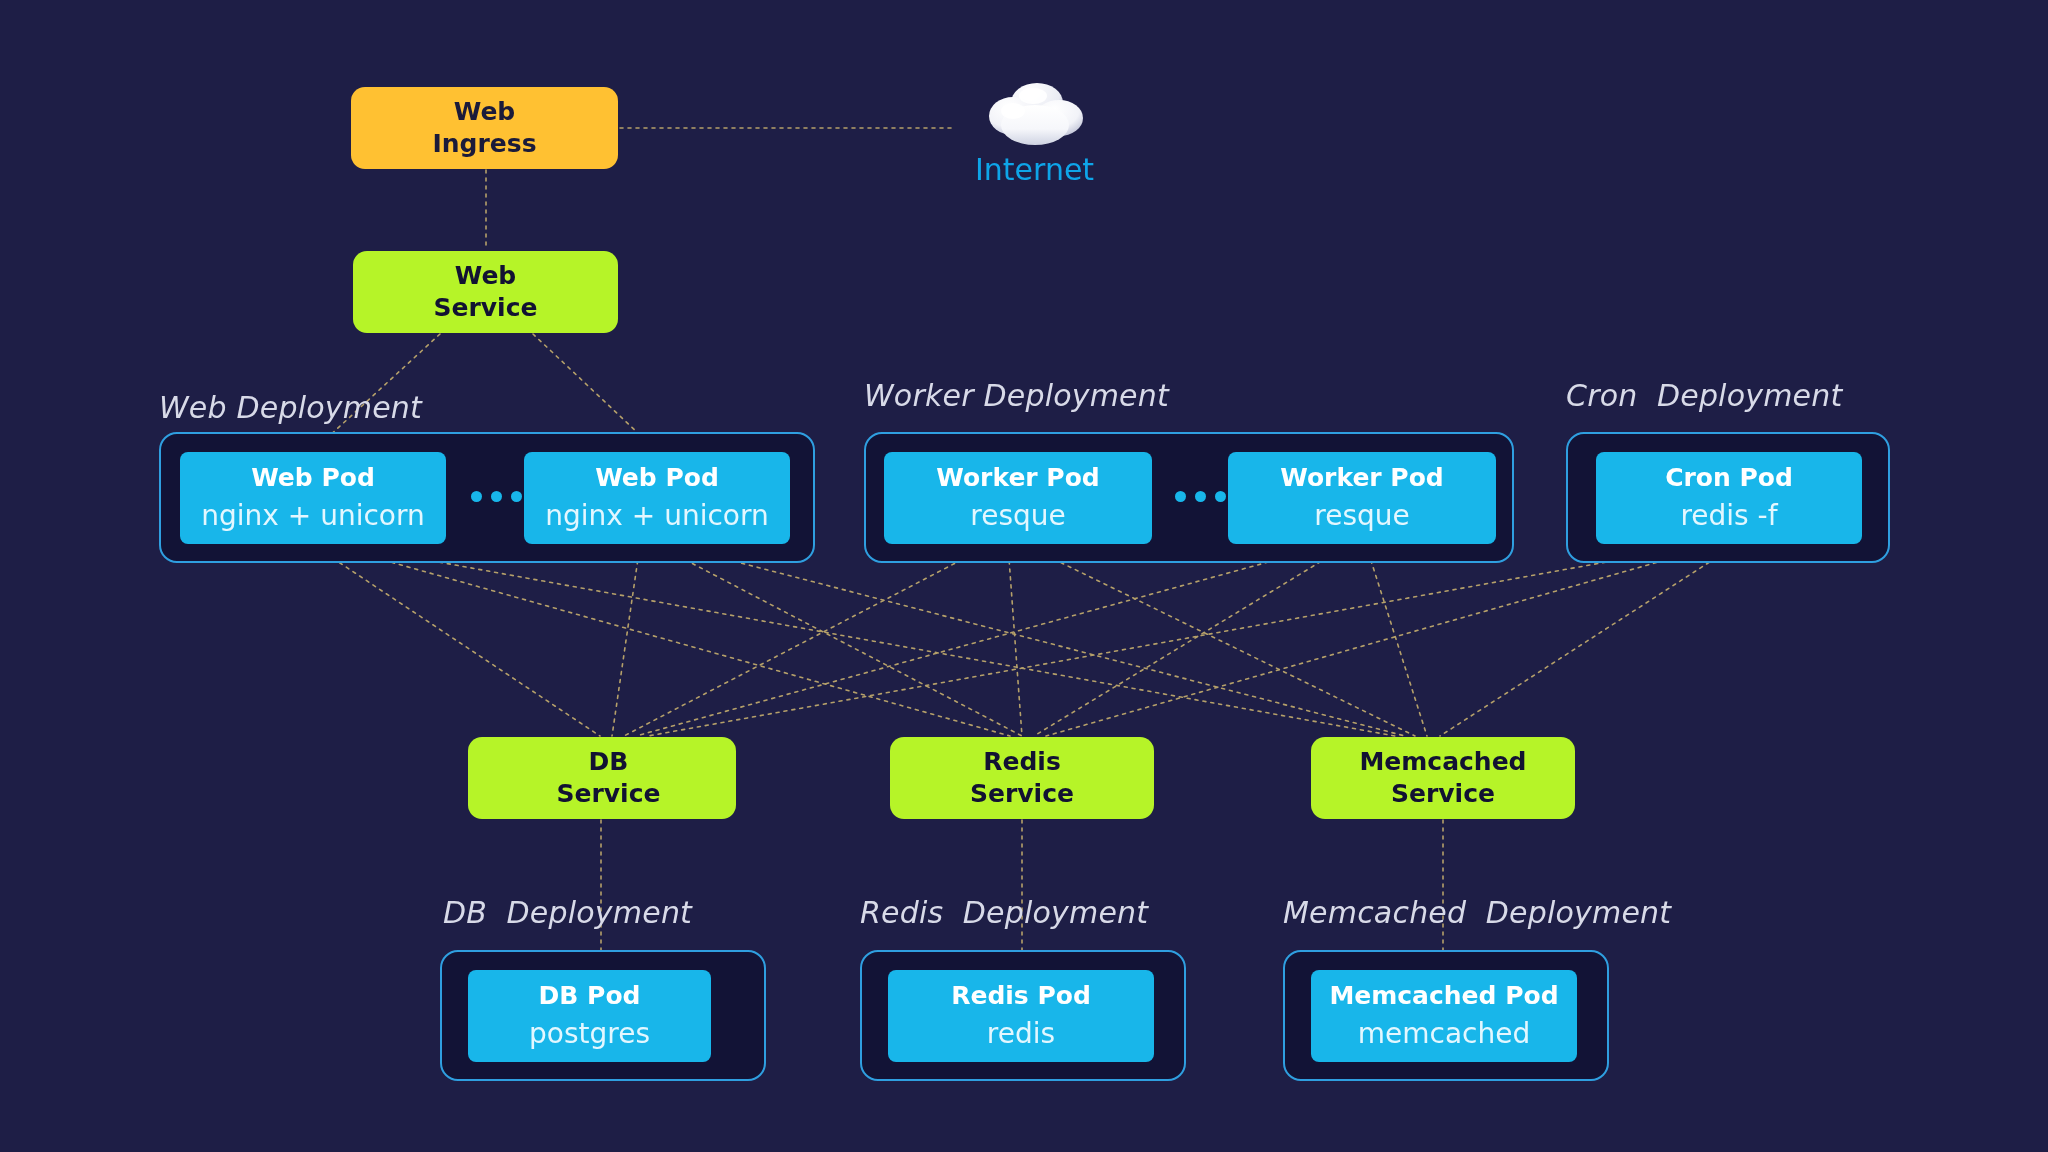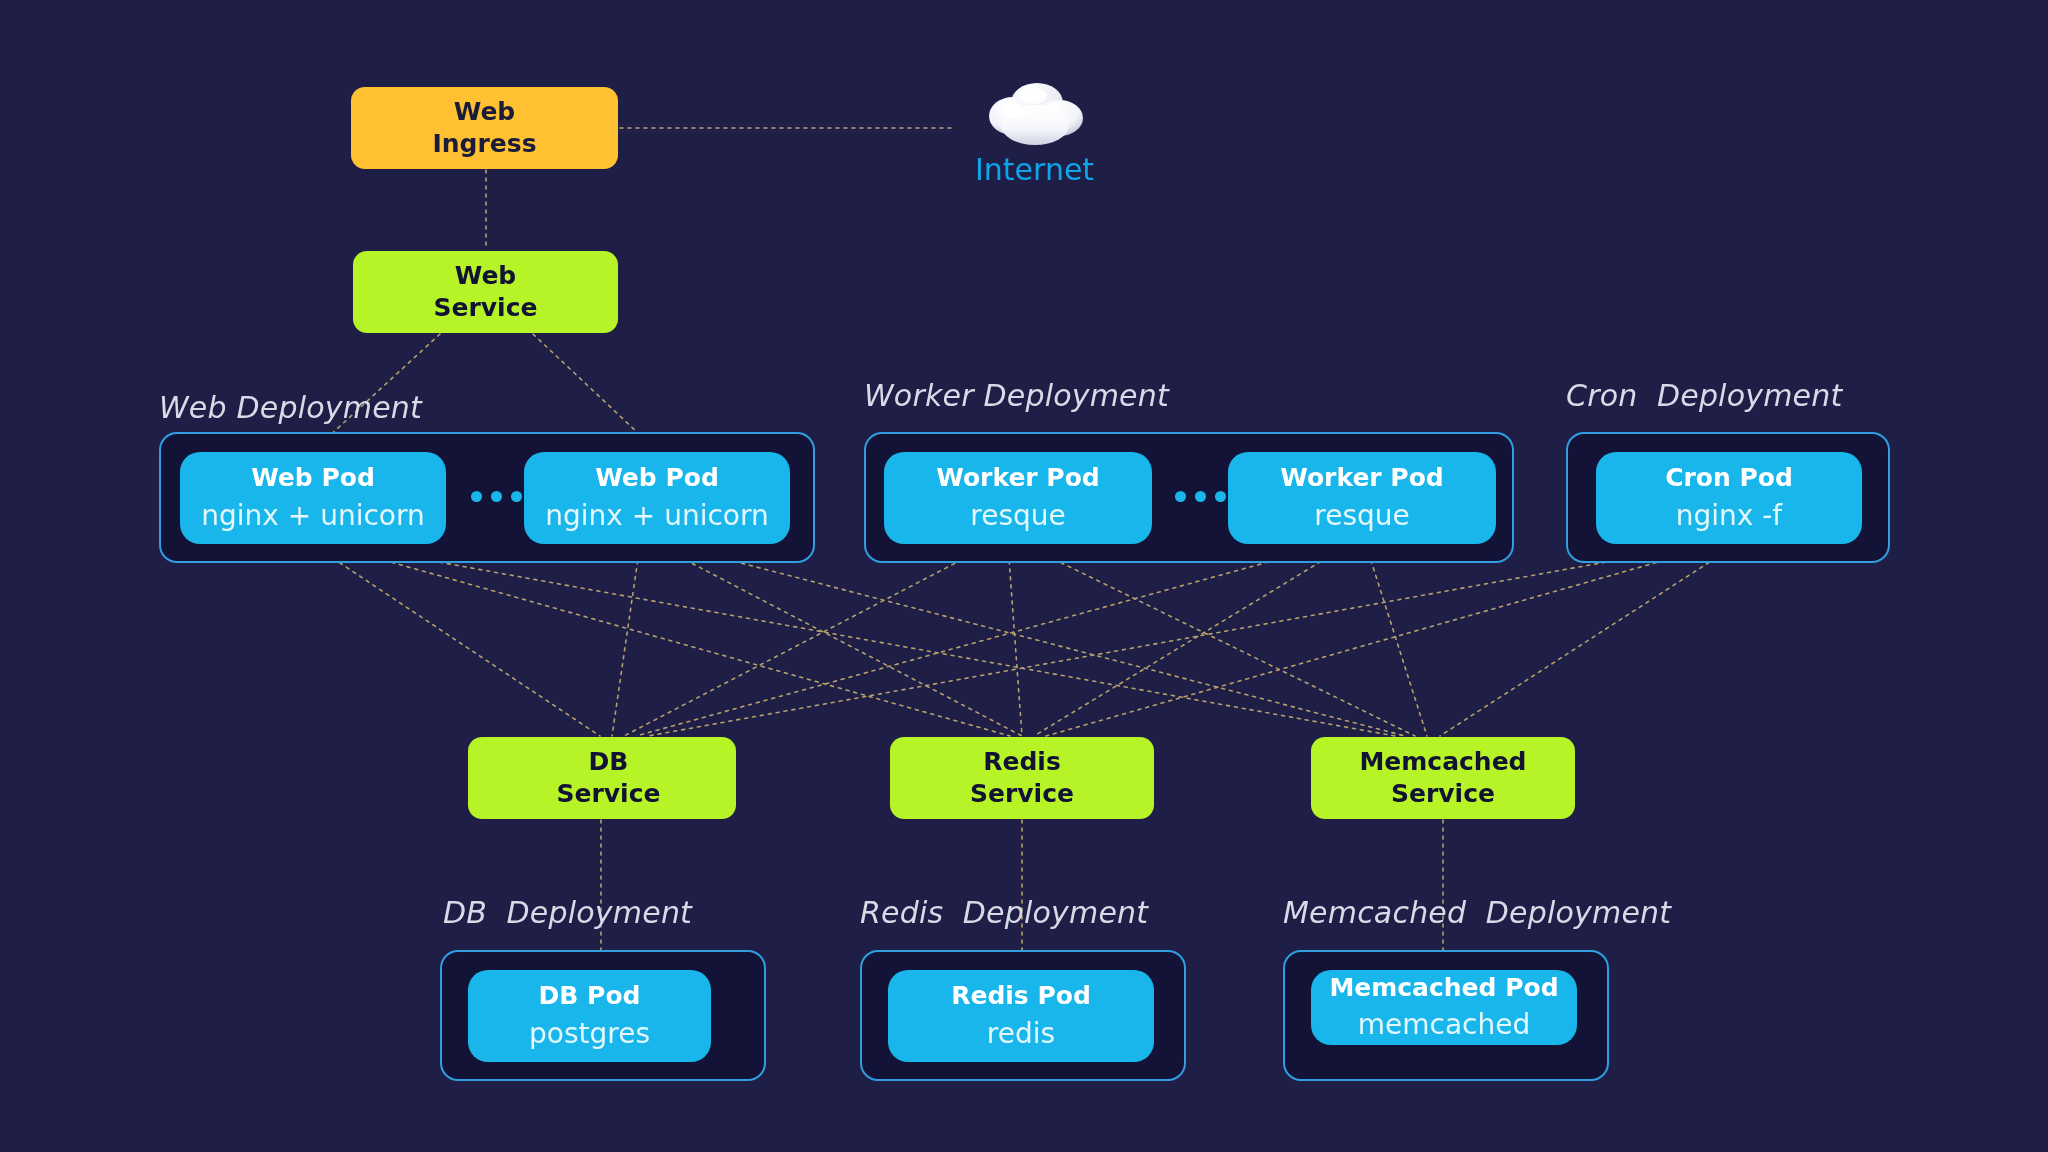--- a/index.html
+++ b/index.html
@@ -44,21 +44,21 @@
   .service {
     background: #b6f428;
     border-radius: 14px;
     color: #121232;
     font-weight: bold;
     font-size: 25px;
   }
   
   .pod {
     background: #18b6ea;
-    border-radius: 20px;
+    border-radius: 8px;
     color: #ffffff;
   }
   .pod .pod-title {
     font-weight: bold;
     font-size: 25px;
     color: #ffffff;
   }
   .pod .pod-sub {
     font-weight: normal;
     font-size: 28px;
@@ -167,37 +167,37 @@
       </div>
       <div class="dots" style="left: 1175px; top: 491px;">
         <i></i>
         <i></i>
         <i></i>
       </div>
       <div class="deployment-label" style="left: 1566px; top: 378px;">Cron  Deployment</div>
       <div class="deployment" style="left: 1566px; top: 432px; width: 324px; height: 131px;"></div>
       <div class="node pod" style="left: 1596px; top: 452px; width: 266px; height: 92px;">
         <span class="pod-title">Cron Pod</span>
-        <span class="pod-sub">nginx -f</span>
+        <span class="pod-sub">redis -f</span>
       </div>
       <div class="deployment-label" style="left: 443px; top: 895px;">DB  Deployment</div>
       <div class="deployment" style="left: 440px; top: 950px; width: 326px; height: 131px;"></div>
       <div class="node pod" style="left: 468px; top: 970px; width: 243px; height: 92px;">
         <span class="pod-title">DB Pod</span>
         <span class="pod-sub">postgres</span>
       </div>
       <div class="deployment-label" style="left: 860px; top: 895px;">Redis  Deployment</div>
       <div class="deployment" style="left: 860px; top: 950px; width: 326px; height: 131px;"></div>
       <div class="node pod" style="left: 888px; top: 970px; width: 266px; height: 92px;">
         <span class="pod-title">Redis Pod</span>
         <span class="pod-sub">redis</span>
       </div>
       <div class="deployment-label" style="left: 1283px; top: 895px;">Memcached  Deployment</div>
       <div class="deployment" style="left: 1283px; top: 950px; width: 326px; height: 131px;"></div>
-      <div class="node pod" style="left: 1311px; top: 970px; width: 266px; height: 75px;">
+      <div class="node pod" style="left: 1311px; top: 970px; width: 266px; height: 92px;">
         <span class="pod-title">Memcached Pod</span>
         <span class="pod-sub">memcached</span>
       </div>
     </div>
 
   <div class="cloud-wrap" id="internet-node" style="left: 975px; top: 78px;">
     <svg width="104" height="72" viewBox="0 0 104 72">
       <defs>
         <radialGradient id="cg1" cx="40%" cy="25%" r="75%">
           <stop offset="0%" stop-color="#ffffff"></stop>

